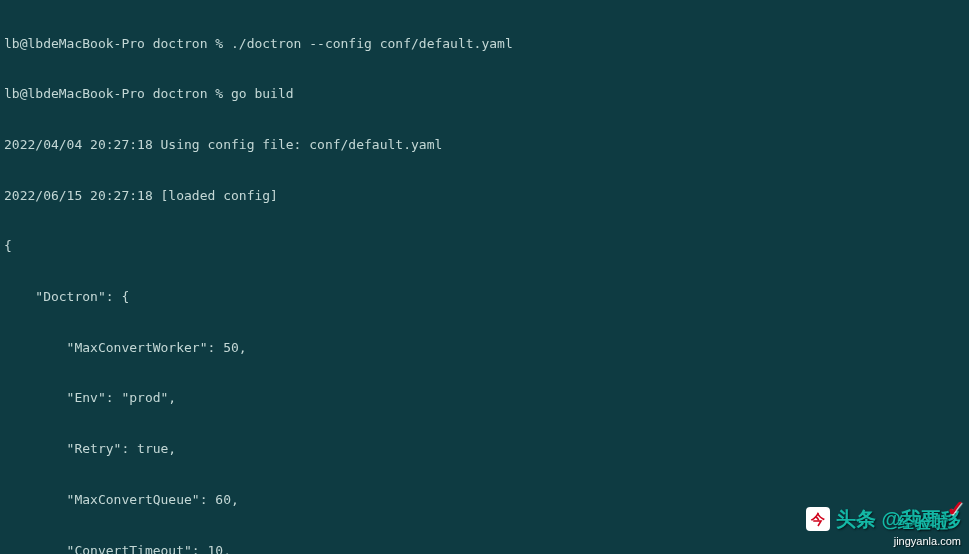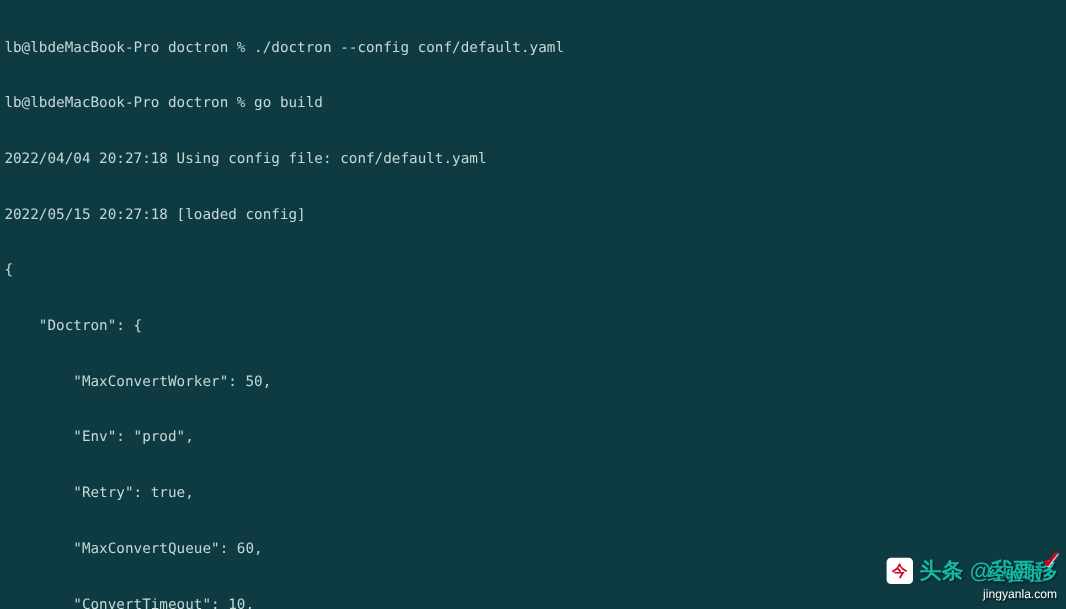--- a/index.html
+++ b/index.html
@@ -88,21 +88,21 @@
       margin-left: 12px;
     }
   </style>
 </head>
 <body>
 
 <div class="terminal">
   <span class="line">lb@lbdeMacBook-Pro doctron % ./doctron --config conf/default.yaml</span>
   <span class="line">lb@lbdeMacBook-Pro doctron % go build</span>
   <span class="line">2022/04/04 20:27:18 Using config file: conf/default.yaml</span>
-  <span class="line">2022/05/15 20:27:18 [loaded config]</span>
+  <span class="line">2022/06/15 20:27:18 [loaded config]</span>
   <span class="line">{</span>
   <span class="line">    "Doctron": {</span>
   <span class="line">        "MaxConvertWorker": 50,</span>
   <span class="line">        "Env": "prod",</span>
   <span class="line">        "Retry": true,</span>
   <span class="line">        "MaxConvertQueue": 60,</span>
   <span class="line">        "ConvertTimeout": 10,</span>
   
   
   

